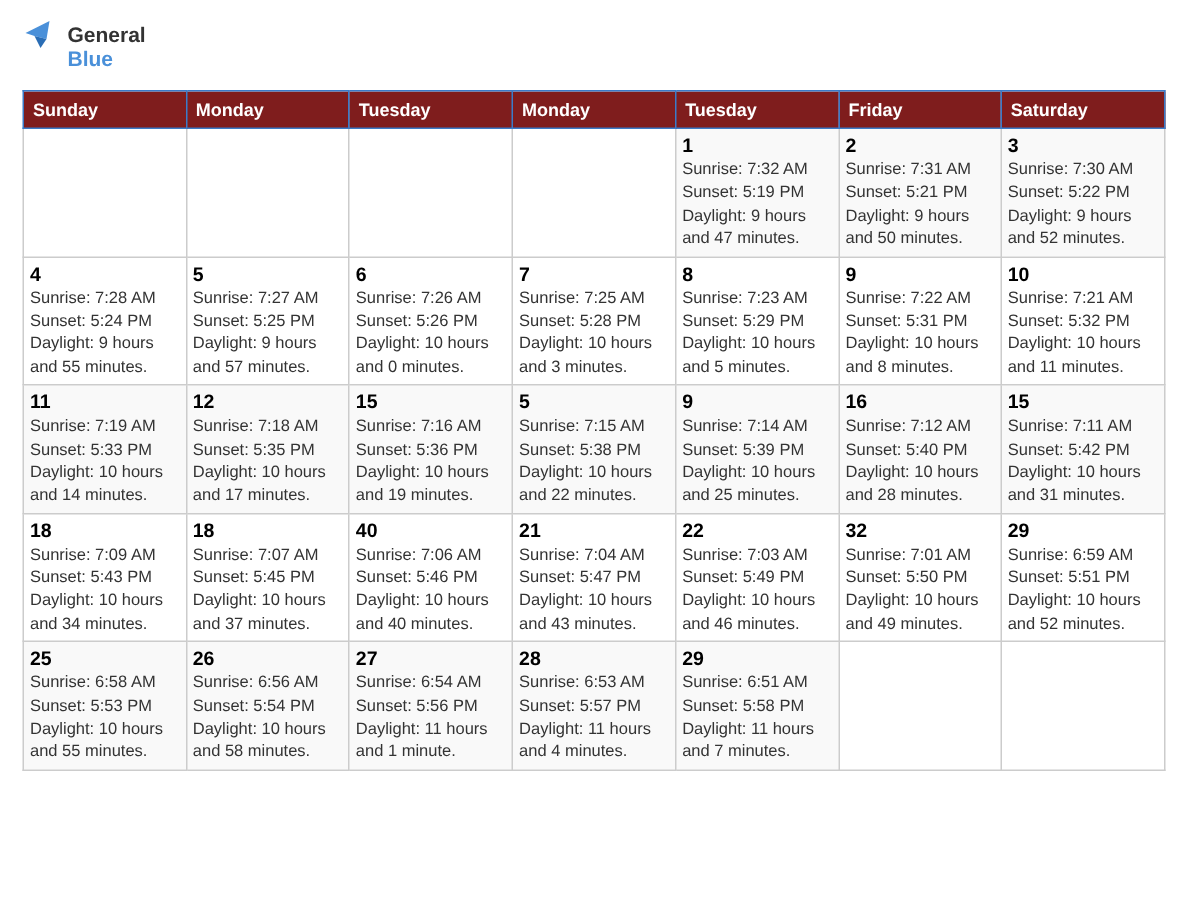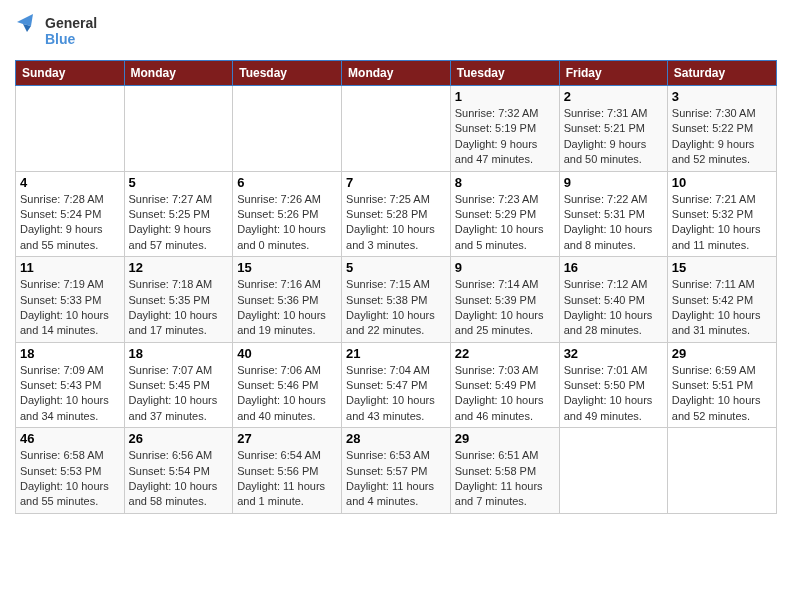--- a/index.html
+++ b/index.html
@@ -155,21 +155,21 @@
             <span class="day-num">32</span>
             <div class="day-info">Sunrise: 7:01 AM<br>Sunset: 5:50 PM<br>Daylight: 10 hours and 49 minutes.</div>
           </td>
           <td>
             <span class="day-num">29</span>
             <div class="day-info">Sunrise: 6:59 AM<br>Sunset: 5:51 PM<br>Daylight: 10 hours and 52 minutes.</div>
           </td>
         </tr>
         <tr>
           <td>
-            <span class="day-num">46</span>
+            <span class="day-num">25</span>
             <div class="day-info">Sunrise: 6:58 AM<br>Sunset: 5:53 PM<br>Daylight: 10 hours and 55 minutes.</div>
           </td>
           <td>
             <span class="day-num">26</span>
             <div class="day-info">Sunrise: 6:56 AM<br>Sunset: 5:54 PM<br>Daylight: 10 hours and 58 minutes.</div>
           </td>
           <td>
             <span class="day-num">27</span>
             <div class="day-info">Sunrise: 6:54 AM<br>Sunset: 5:56 PM<br>Daylight: 11 hours and 1 minute.</div>
           </td>

